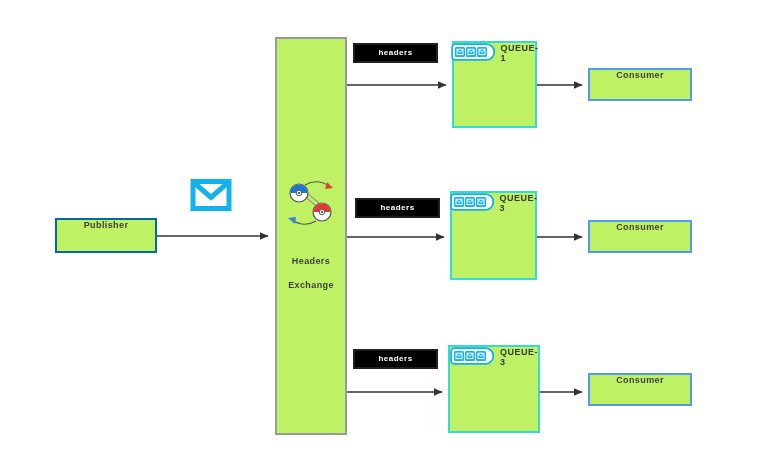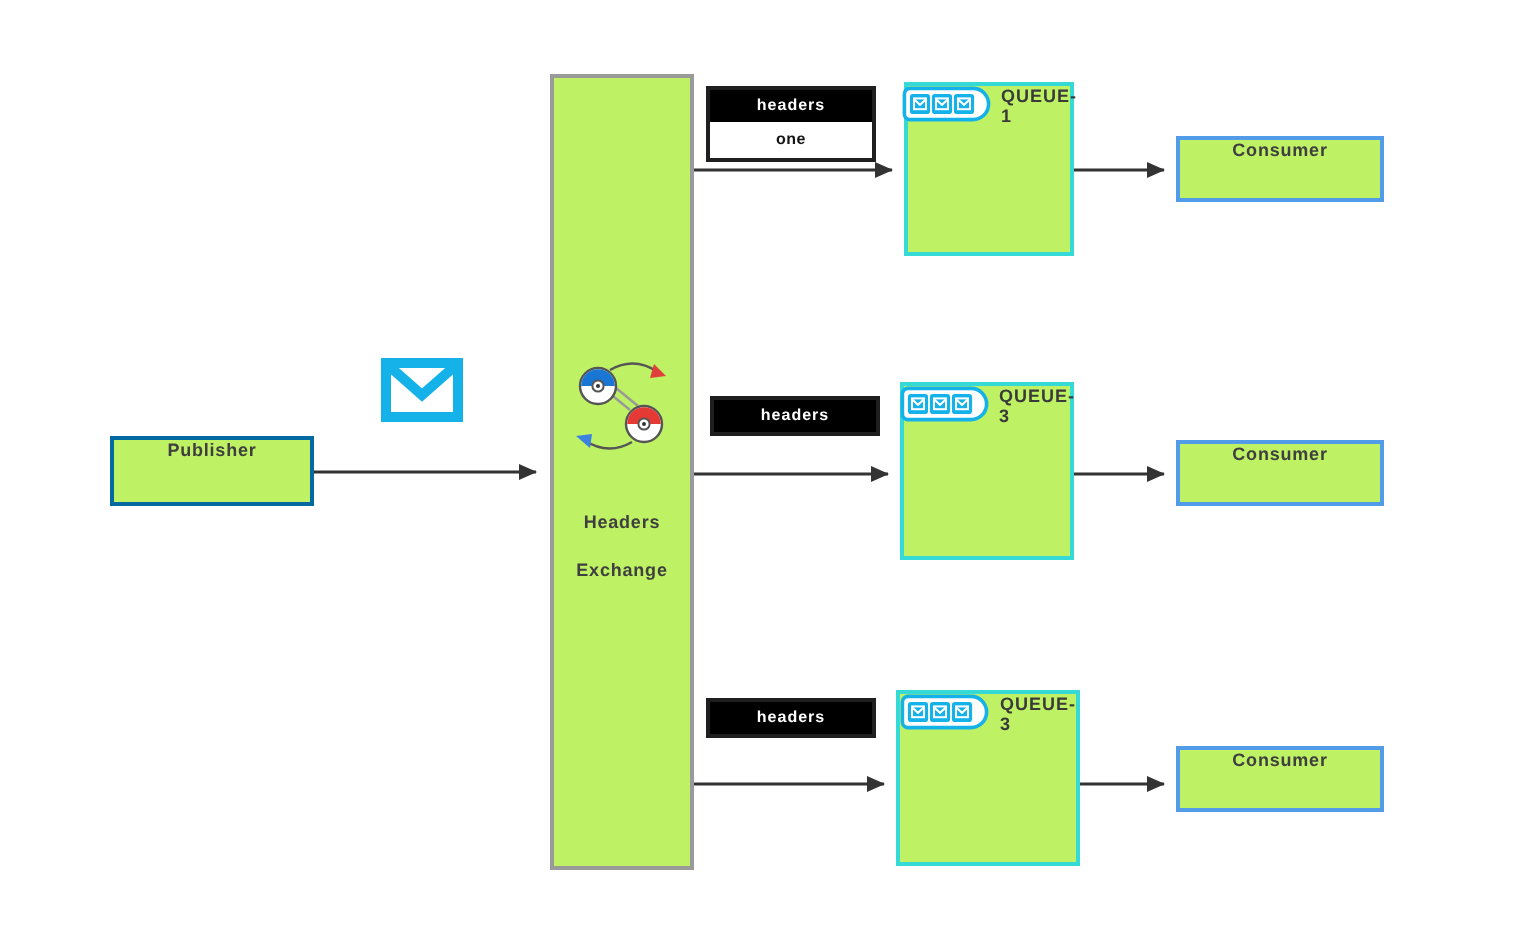--- a/index.html
+++ b/index.html
@@ -88,21 +88,20 @@
         <circle cx="37" cy="33" r="2.8" fill="#fff" stroke="#555" stroke-width="1"></circle>
         <circle cx="37" cy="33" r="1" fill="#333"></circle>
       </svg>
     </span>
     <span class="exch-label"><span>Headers</span><br>
     <span>Exchange</span></span>
   </div>
 
   <div class="chip" style="left:353px;top:43px;">
     <div class="chip-title">headers</div>
-    <div class="chip-value">one</div>
   </div>
 
   <div class="chip" style="left:355px;top:198px;">
     <div class="chip-title">headers</div>
   </div>
 
   <div class="chip" style="left:353px;top:349px;">
     <div class="chip-title">headers</div>
   </div>
 

